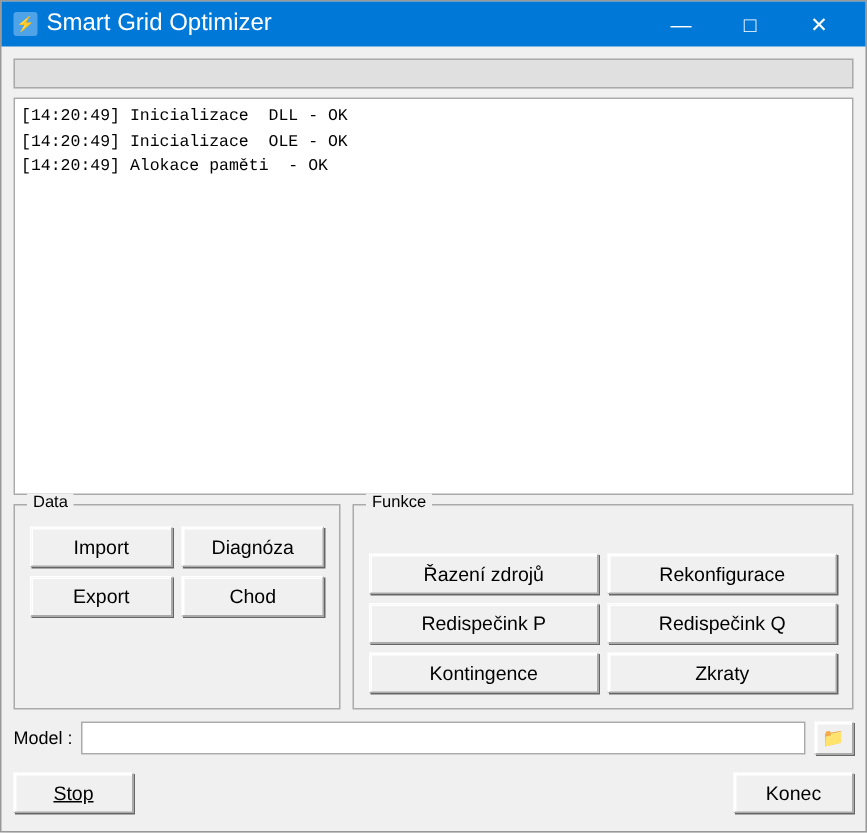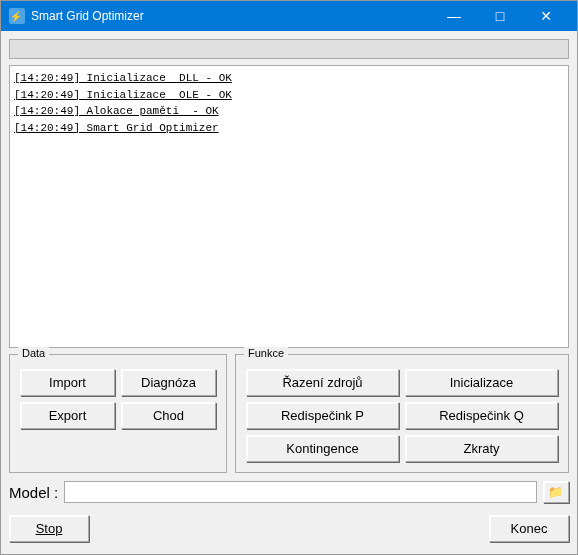--- a/index.html
+++ b/index.html
@@ -48,21 +48,21 @@
       display: flex;
       align-items: center;
       justify-content: center;
       font-size: 10px;
       color: white;
       flex-shrink: 0;
     }
 
     .title-bar-text {
       flex: 1;
-      font-size: 12px;
+      font-size: 16px;
       font-weight: normal;
     }
 
     .title-bar-controls {
       display: flex;
       gap: 0;
     }
 
     .title-bar-btn {
       width: 46px;
@@ -106,21 +106,20 @@
       font-family: 'Courier New', monospace;
       font-size: 11px;
       overflow-y: auto;
       color: #000;
       min-height: 150px;
     }
 
     .log-line {
       line-height: 1.5;
       white-space: pre;
-      text-decoration: underline;
     }
 
     .panels-row {
       display: flex;
       gap: 8px;
       flex-shrink: 0;
     }
 
     .panel {
       border: 1px solid #aaa;
@@ -152,21 +151,21 @@
       display: grid;
       grid-template-columns: 1fr 1fr;
       gap: 6px;
       margin-top: 6px;
     }
 
     .btn-grid-3x2 {
       display: grid;
       grid-template-columns: 1fr 1fr;
       gap: 6px;
-      margin-top: 6px;
+      margin-top: 24px;
     }
 
     .win-btn {
       background: #f0f0f0;
       border: 1px solid #aaa;
       border-top-color: #fff;
       border-left-color: #fff;
       box-shadow: 1px 1px 0 #666, inset 1px 1px 0 #fff;
       padding: 5px 8px;
       font-size: 13px;
@@ -177,21 +176,21 @@
 
     .model-row {
       display: flex;
       align-items: center;
       gap: 6px;
       flex-shrink: 0;
       padding: 2px 0;
     }
 
     .model-label {
-      font-size: 15px;
+      font-size: 12px;
       white-space: nowrap;
     }
 
     .model-input {
       flex: 1;
       height: 22px;
       border: 1px solid #aaa;
       background: white;
       padding: 2px 4px;
       font-size: 11px;
@@ -260,40 +259,39 @@
   <div class="window-body">
 
     <div class="progress-bar-container">
       <div class="progress-bar-fill" style="width: 0%"></div>
     </div>
 
     <div class="log-area" id="log-area">
     <div class="log-line">[14:20:49] Inicializace  DLL - OK</div>
         <div class="log-line">[14:20:49] Inicializace  OLE - OK</div>
         <div class="log-line">[14:20:49] Alokace paměti  - OK</div>
-        <div class="log-line">[14:20:49] Smart Grid Optimizer</div>
       </div>
 
     <div class="panels-row">
 
       <div class="panel panel-data">
         <span class="panel-legend">Data</span>
         <div class="btn-grid-2x2">
           <button class="win-btn">Import</button>
           <button class="win-btn">Diagnóza</button>
           <button class="win-btn">Export</button>
           <button class="win-btn">Chod</button>
         </div>
       </div>
 
       <div class="panel panel-funkce">
         <span class="panel-legend">Funkce</span>
         <div class="btn-grid-3x2">
           <button class="win-btn">Řazení zdrojů</button>
-          <button class="win-btn">Inicializace</button>
+          <button class="win-btn">Rekonfigurace</button>
           <button class="win-btn">Redispečink P</button>
           <button class="win-btn">Redispečink Q</button>
           <button class="win-btn">Kontingence</button>
           <button class="win-btn">Zkraty</button>
         </div>
       </div>
 
     </div>
 
     <div class="model-row">

